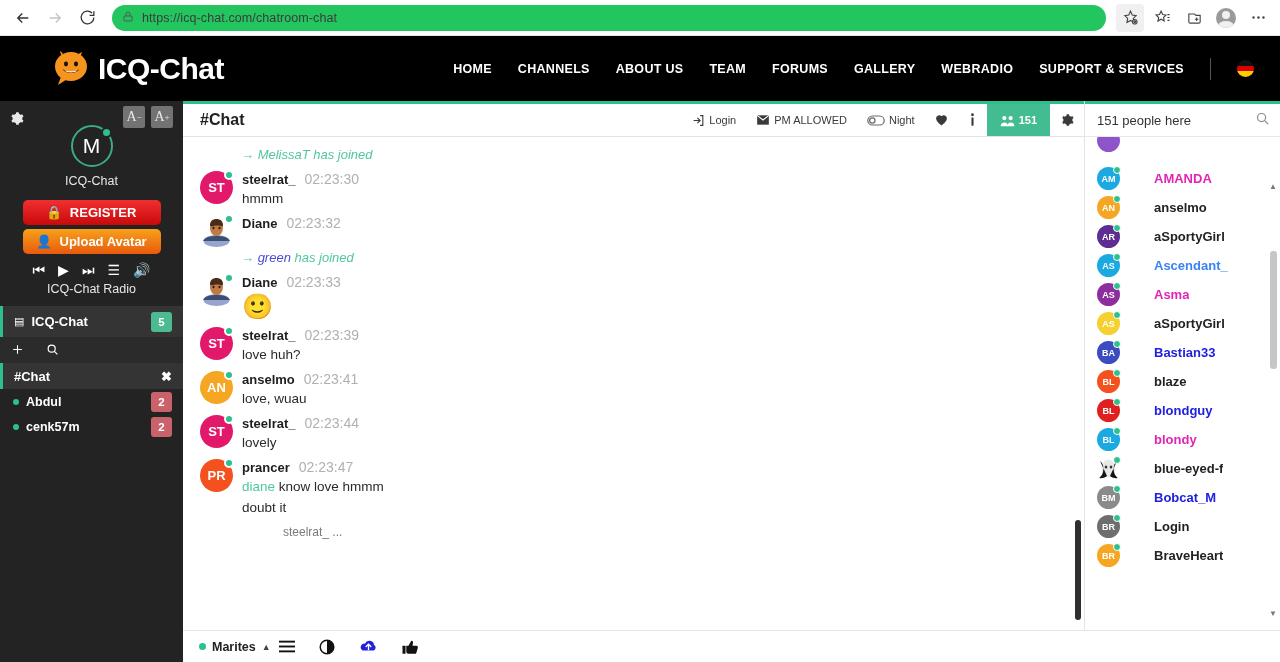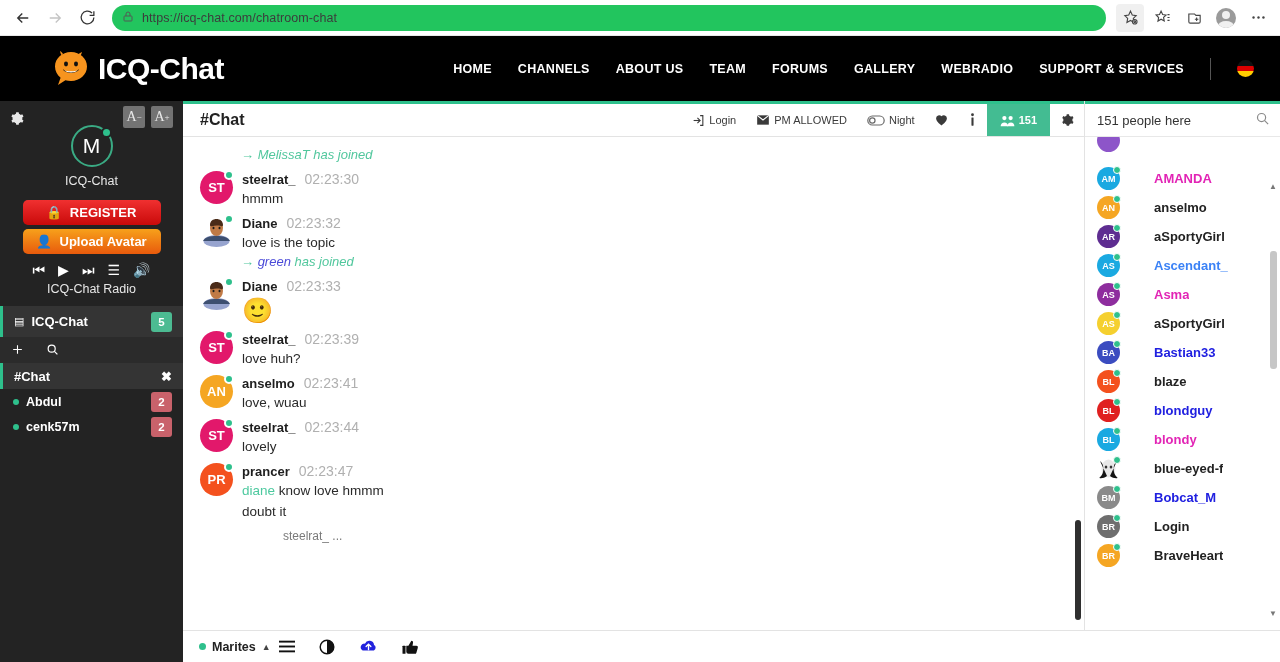--- a/index.html
+++ b/index.html
@@ -539,21 +539,20 @@
                 <ellipse cx="13.5" cy="13" rx="1" ry="1.3" fill="#1a1a1a"></ellipse>
                 <ellipse cx="19.5" cy="13" rx="1" ry="1.3" fill="#1a1a1a"></ellipse>
               </svg>
               <span class="dot-on"></span>
             </div>
             <div class="m-body">
               <div class="m-head">
                 <span class="m-name">Diane</span>
                 <span class="m-time">02:23:32</span>
               </div>
-              <div class="m-text">love is the topic</div>
             </div>
           </div>
 
           <div class="join-line">
             <span>→</span>
             <span class="uname blue">green</span>
             <span>has joined</span>
           </div>
 
           <div class="msg">

